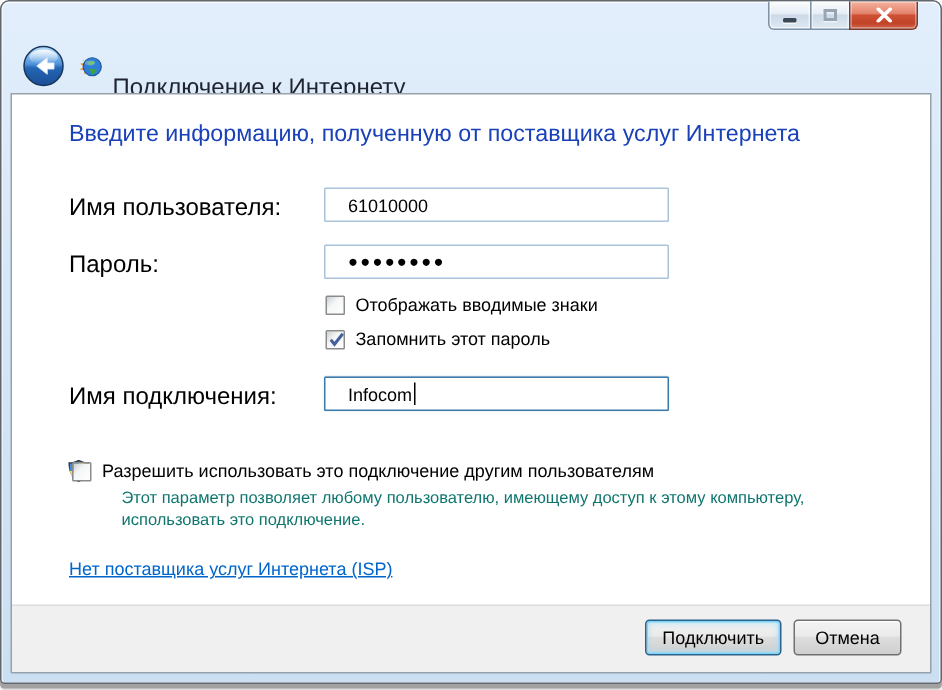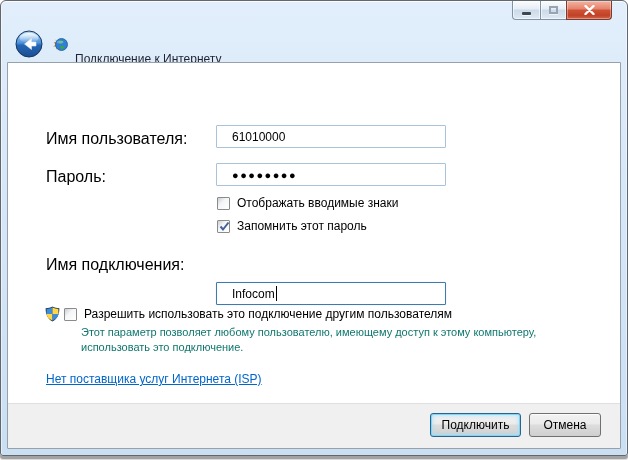--- a/index.html
+++ b/index.html
@@ -34,34 +34,34 @@
     width:46px;border-radius:0 0 4px 0;border-color:#7e3a2d;
     background:linear-gradient(180deg,#f6b2a0 0%,#e2826a 45%,#cf5136 50%,#c04327 80%,#d0654a 100%);
     box-shadow:inset 0 0 0 1px rgba(255,255,255,.35);
   }
   .glyph-min{width:9px;height:3px;background:#3b4754;border-radius:1px;box-shadow:0 1px 0 rgba(255,255,255,.7);margin-top:6px;}
   .glyph-max{width:9px;height:8px;border:2px solid #97a5b2;box-sizing:border-box;box-shadow:0 1px 0 rgba(255,255,255,.6);}
   
   .navbar{position:absolute;left:0;top:26px;height:34px;width:100%;display:flex;align-items:center;}
   .back-button{margin-left:14px;width:28px;height:28px;border:none;background:transparent;padding:0;cursor:pointer;}
   .app-icon{margin-left:8px;width:17px;height:17px;}
-  .nav-title{margin-left:7px;font-size:12px;color:#1f2430;margin-top:29px;}
+  .nav-title{margin-left:7px;font-size:16px;color:#1f2430;margin-top:29px;}
   
   .client{
     position:absolute;left:6px;top:61px;right:6px;bottom:6px;
     border:1px solid #97a1ac;background:#ffffff;border-radius:0 0 1px 1px;
   }
   .instruction{position:absolute;left:38px;top:18px;font-size:15.5px;color:#1a41b8;}
   .field-label{position:absolute;font-size:16px;color:#000;}
   .textbox{
     position:absolute;width:230px;height:23px;box-sizing:border-box;
     border:1px solid #aac3da;border-radius:1px;background:#fff;
     font-size:12px;color:#000;display:flex;align-items:center;padding-left:15px;
   }
-  .textbox.focused{border-color:#3d7bad;box-shadow:0 0 1px rgba(61,123,173,.4);margin-top:31px;}
+  .textbox.focused{border-color:#3d7bad;box-shadow:0 0 1px rgba(61,123,173,.4);}
   .pwd-dots{font-size:11px;letter-spacing:1.5px;font-weight:bold;margin-top:1px;}
   .caret{width:1px;height:15px;background:#000;margin-left:1px;}
   
   .cb-row{position:absolute;display:flex;align-items:center;}
   .checkbox{
     width:13px;height:13px;box-sizing:border-box;border:1px solid #8b8b8b;border-radius:1px;
     background:linear-gradient(135deg,#cbcfd2 0%,#f4f6f7 40%,#ffffff 100%);
     position:relative;flex:0 0 auto;
   }
   .checkbox .mark{display:none;position:absolute;left:1px;top:0;}
@@ -133,20 +133,21 @@
       <circle cx="10.5" cy="8.5" r="6" fill="#2f7fd6" stroke="#1b5a9e" stroke-width="0.8"></circle>
       <path d="M7.5 5.5 Q10 4 12.5 5.2 Q11.5 7 9.5 7.5 Q7.8 7.5 7.5 5.5 Z" fill="#46b14f"></path>
       <path d="M9 10 Q11.5 9.5 13.5 10.5 Q13 12.8 10.8 13.6 Q9 12.5 9 10 Z" fill="#3da348"></path>
       <ellipse cx="9" cy="6" rx="3.4" ry="1.6" fill="#ffffff" opacity="0.25"></ellipse>
     </svg>
     <span class="nav-title">Подключение к Интернету</span>
   </div>
 
   <div class="client">
 
+    <div class="instruction">Введите информацию, полученную от поставщика услуг Интернета</div>
 
     <div class="field-label" style="left:38px;top:67px;">Имя пользователя:</div>
     <div class="textbox" style="left:208px;top:62px;">
       <span>61010000</span>
     </div>
 
     <div class="field-label" style="left:38px;top:105px;">Пароль:</div>
     <div class="textbox" style="left:208px;top:100px;">
       <span class="pwd-dots">●●●●●●●●</span>
     </div>
@@ -174,21 +175,21 @@
     </div>
 
     <svg class="shield" style="left:37px;top:243px;" viewBox="0 0 15 16">
       <path d="M7.5 0.5 C9.5 1.6 12 2.2 14.4 2.2 C14.4 8 12.4 13 7.5 15.5 C2.6 13 0.6 8 0.6 2.2 C3 2.2 5.5 1.6 7.5 0.5 Z" fill="#2c3e50"></path>
       <path d="M7.5 1.6 L7.5 8 L1.6 8 C1.5 6.2 1.6 4.3 1.7 3.1 C3.8 3 5.9 2.5 7.5 1.6 Z" fill="#3f8cdd"></path>
       <path d="M7.5 1.6 L7.5 8 L13.4 8 C13.5 6.2 13.4 4.3 13.3 3.1 C11.2 3 9.1 2.5 7.5 1.6 Z" fill="#ffd84a"></path>
       <path d="M7.5 8 L1.6 8 C2 10.6 3.6 13 7.5 14.6 Z" fill="#ffd84a"></path>
       <path d="M7.5 8 L13.4 8 C13 10.6 11.4 13 7.5 14.6 Z" fill="#3f8cdd"></path>
     </svg>
 
-    <div class="cb-row" style="left:56px;top:244px;">
+    <div class="cb-row" style="left:40px;top:244px;">
       <div class="checkbox">
         
       </div>
       <span class="cb-label">Разрешить использовать это подключение другим пользователям</span>
     </div>
 
     <div class="description" style="left:73px;top:262px;">Этот параметр позволяет любому пользователю, имеющему доступ к этому компьютеру, использовать это подключение.</div>
 
     <a class="link" style="left:38px;top:309px;">Нет поставщика услуг Интернета (ISP)</a>
 

